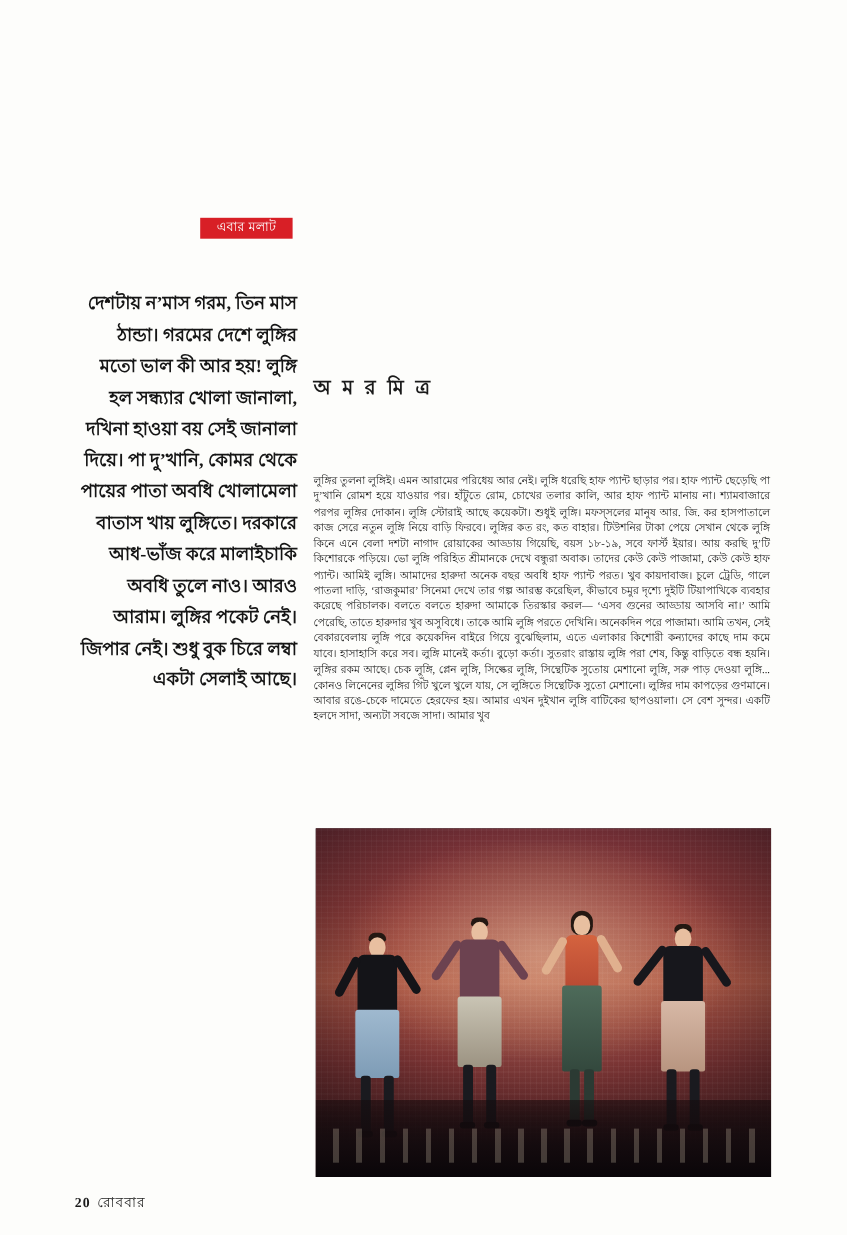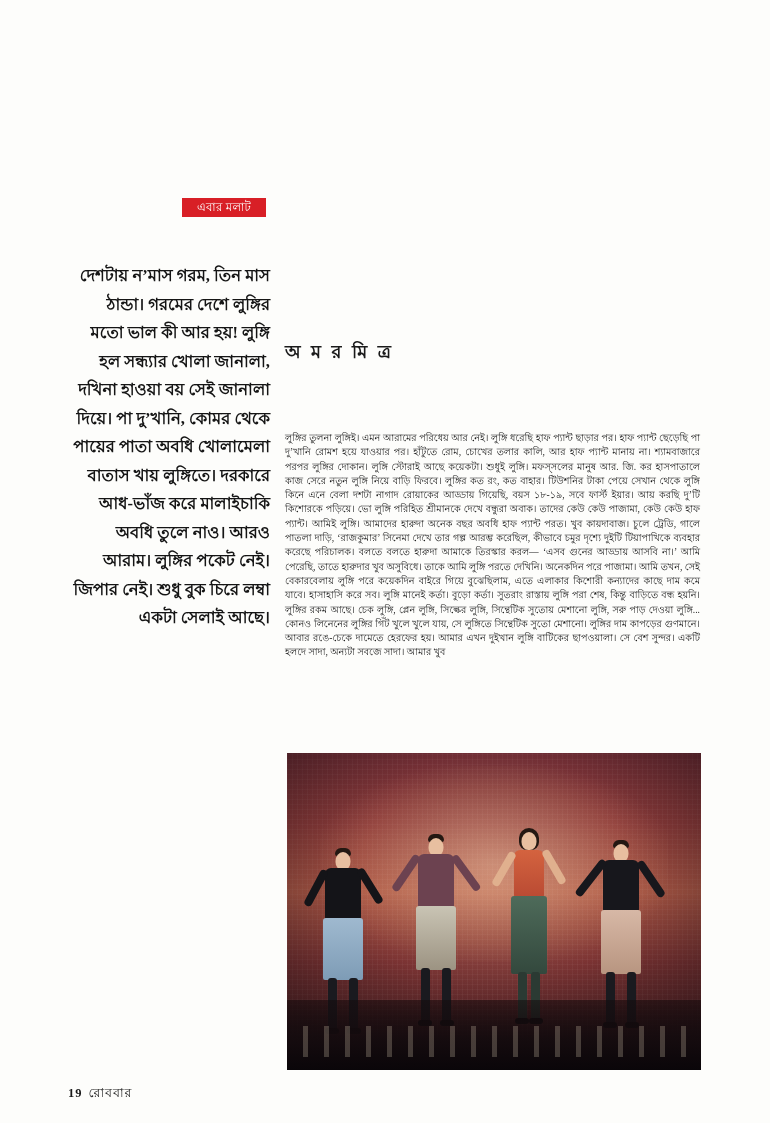--- a/index.html
+++ b/index.html
@@ -291,16 +291,16 @@
       <div class="d-shoe s1"></div>
       <div class="d-shoe s2"></div>
     </div>
 
     <div class="equip"></div>
     <div class="floor"></div>
     <div class="floor-lights"></div>
   </div>
 
   <div class="folio">
-    <span class="num">19</span><span>রোববার</span>
+    <span class="num">20</span><span>রোববার</span>
   </div>
 
 </div>
 
 </body></html>

